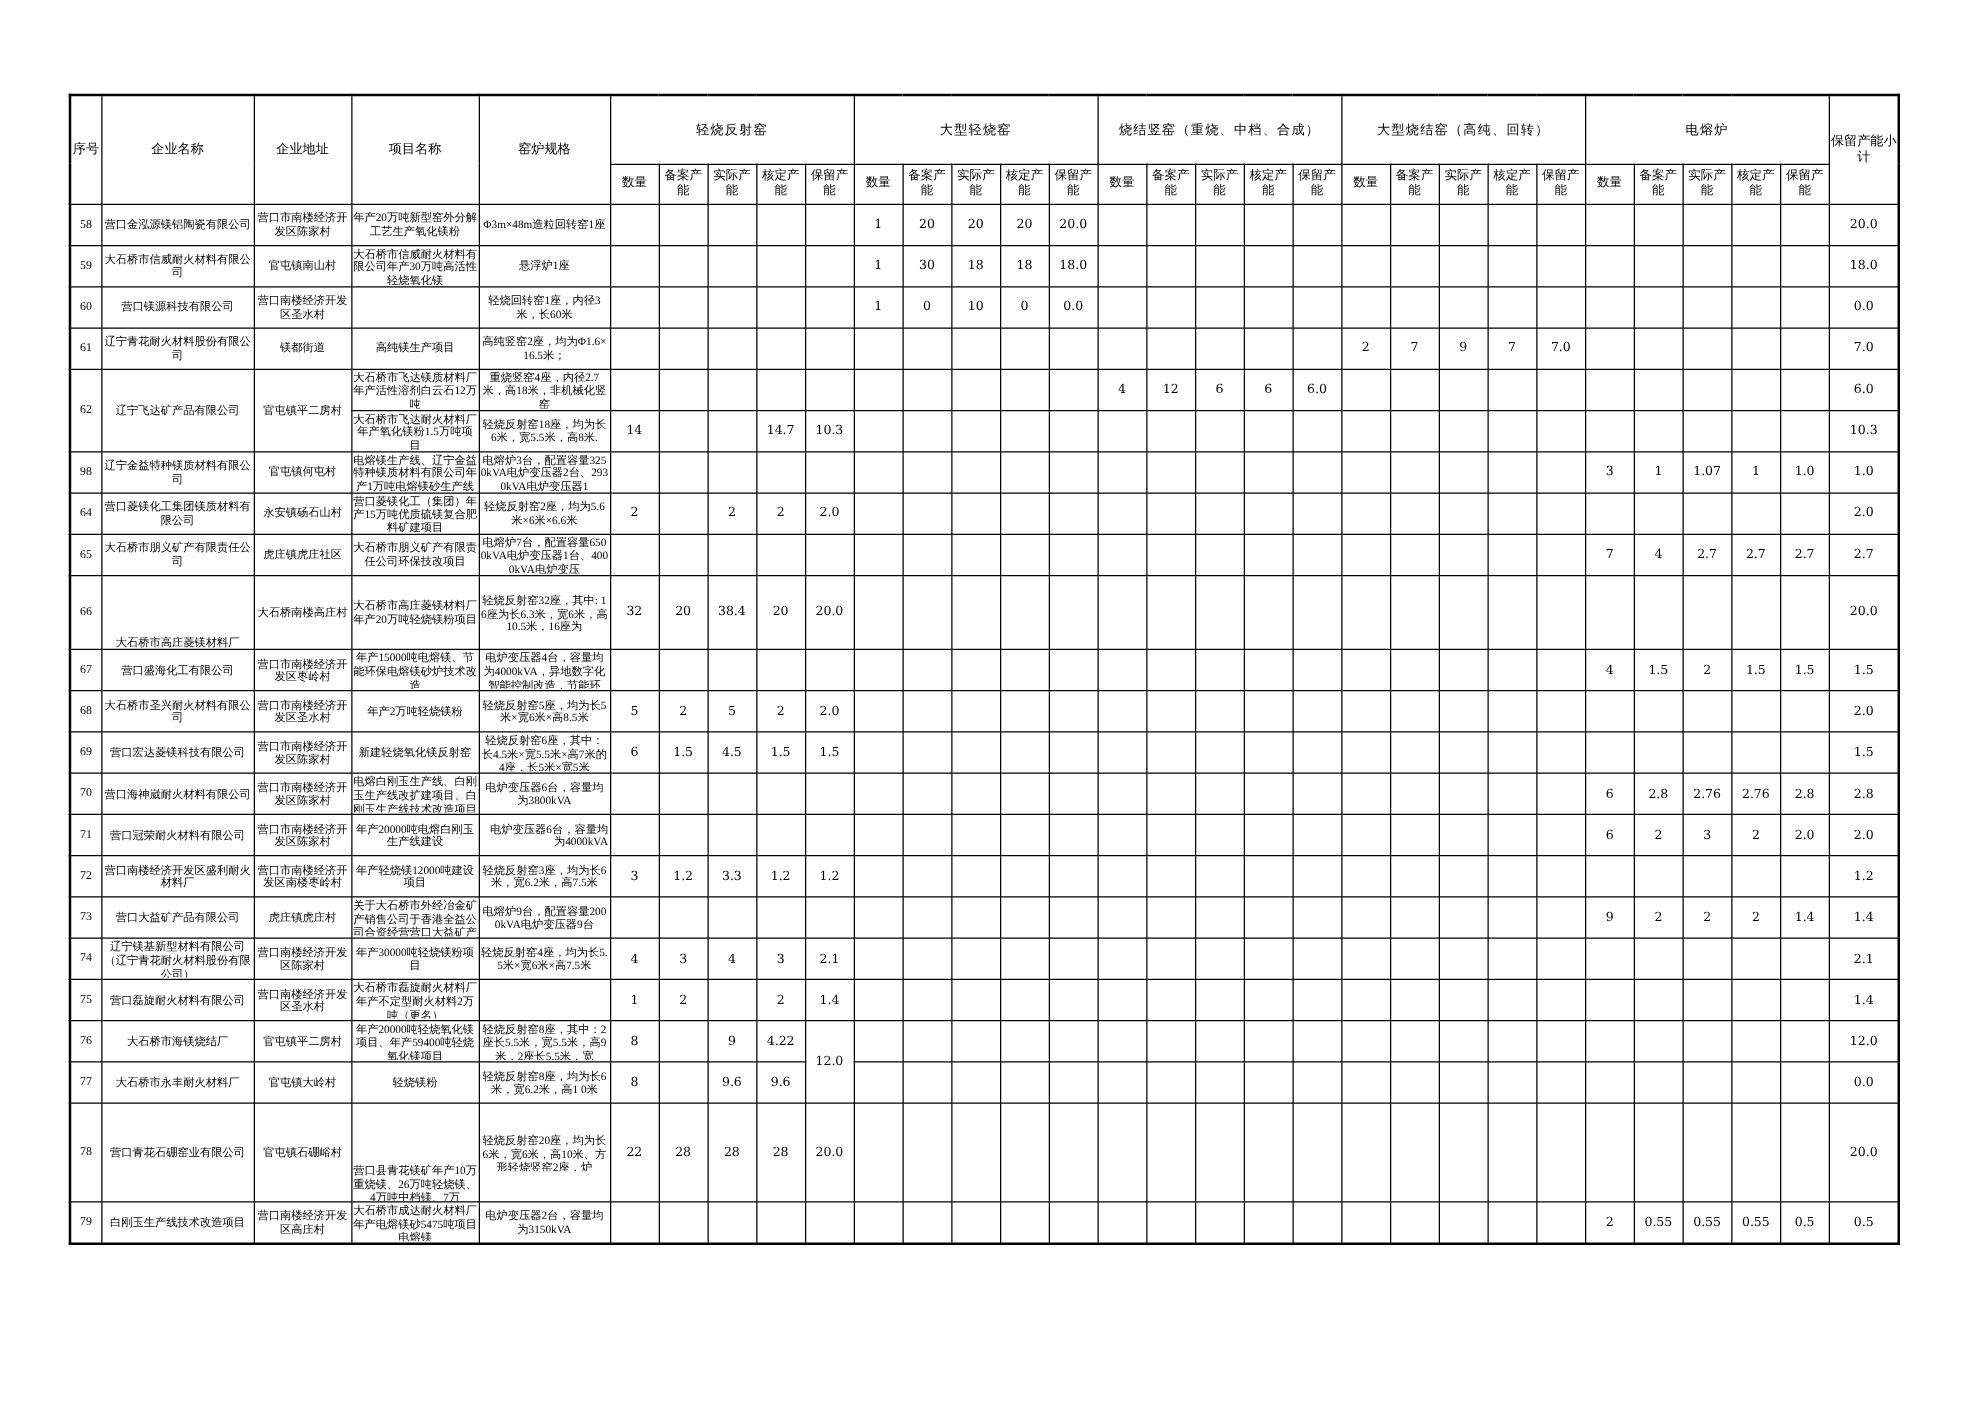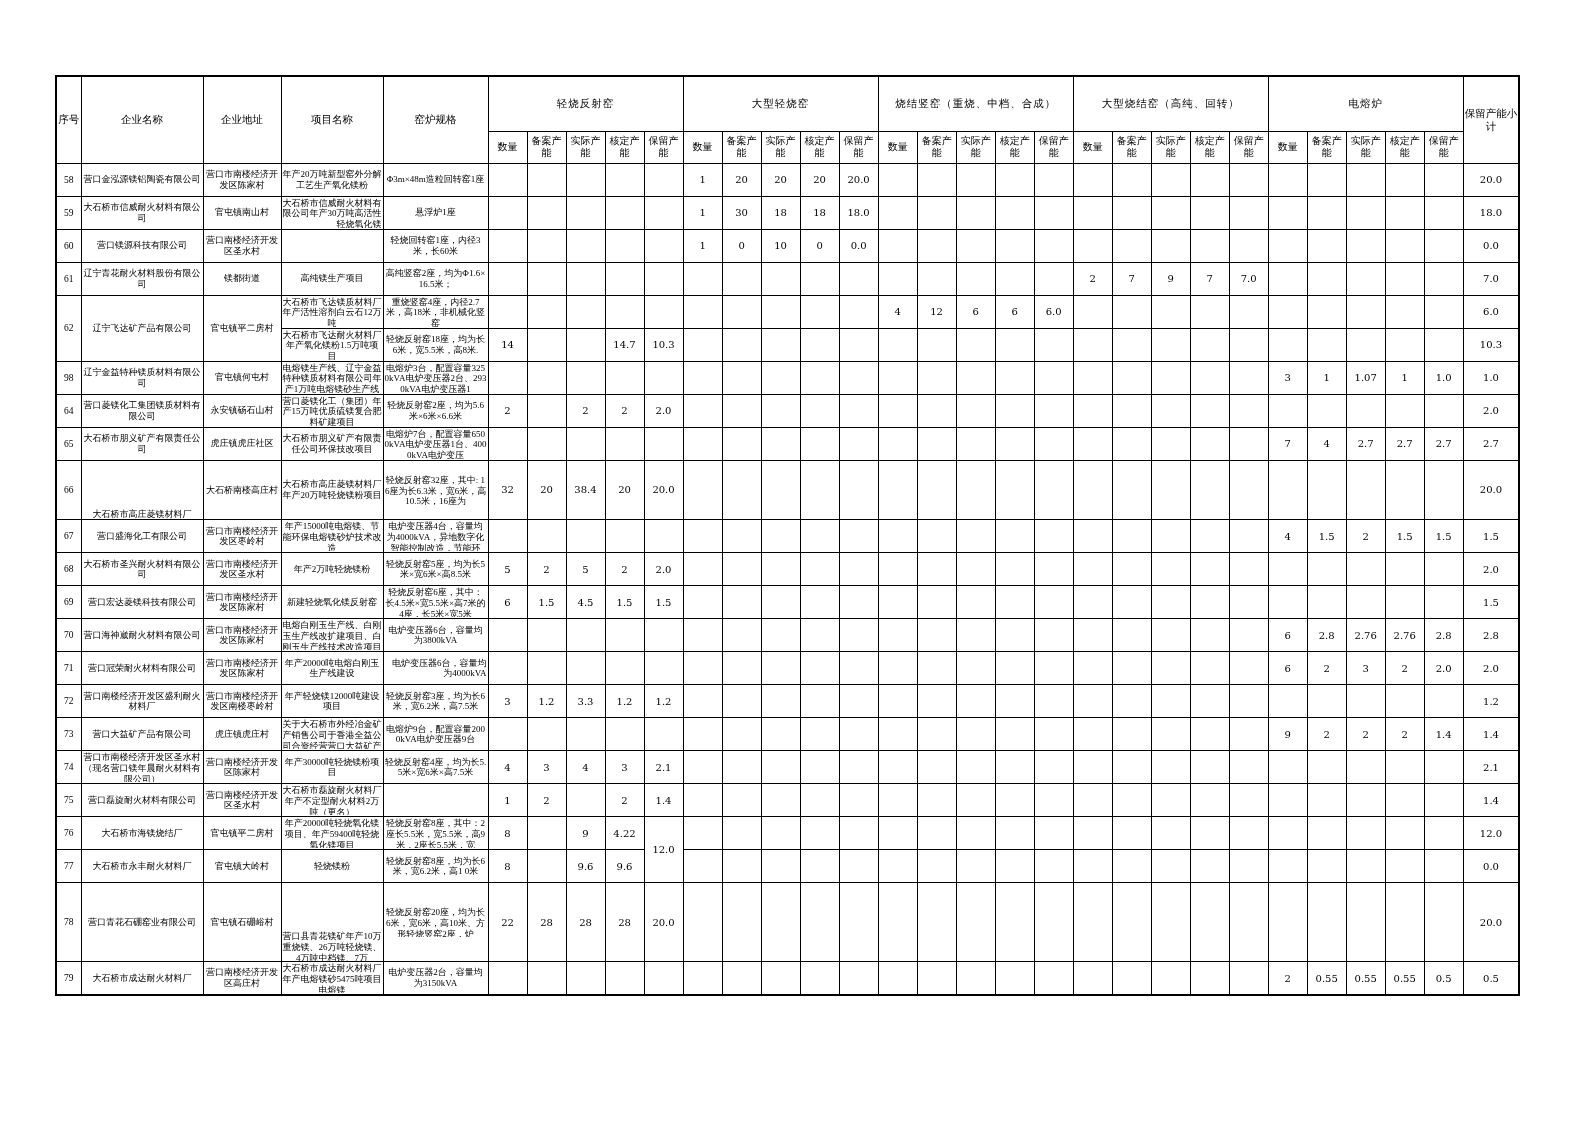--- a/index.html
+++ b/index.html
@@ -162,21 +162,21 @@
         </tr>
         <tr style="height: 33px;">
           <td class="cno">59</td>
           <td class="ctxt">
             <div class="cw" style="max-height: 30px;">大石桥市信威耐火材料有限公司</div>
           </td>
           <td class="ctxt">
             <div class="cw" style="max-height: 30px;">官屯镇南山村</div>
           </td>
           <td class="ctxt">
-            <div class="cw" style="max-height: 30px; text-align: right;">大石桥市信威耐火材料有限公司年产30万吨高活性轻烧氧化镁</div>
+            <div class="cw" style="max-height: 30px;">大石桥市信威耐火材料有限公司年产30万吨高活性轻烧氧化镁</div>
           </td>
           <td class="ctxt">
             <div class="cw" style="max-height: 30px;">悬浮炉1座</div>
           </td>
           <td class="cnum"></td>
           <td class="cnum"></td>
           <td class="cnum"></td>
           <td class="cnum"></td>
           <td class="cnum"></td>
           <td class="cnum">1</td>
@@ -805,21 +805,21 @@
           <td class="cnum">9</td>
           <td class="cnum">2</td>
           <td class="cnum">2</td>
           <td class="cnum">2</td>
           <td class="cnum">1.4</td>
           <td class="cnum">1.4</td>
         </tr>
         <tr style="height: 33px;">
           <td class="cno">74</td>
           <td class="ctxt">
-            <div class="cw" style="max-height: 30px;">营口市南楼经济开发区圣水村（现名营口镁年晨耐火材料有限公司）</div>
+            <div class="cw" style="max-height: 30px;">辽宁镁基新型材料有限公司（辽宁青花耐火材料股份有限公司）</div>
           </td>
           <td class="ctxt">
             <div class="cw" style="max-height: 30px;">营口南楼经济开发区陈家村</div>
           </td>
           <td class="ctxt">
             <div class="cw" style="max-height: 30px;">年产30000吨轻烧镁粉项目</div>
           </td>
           <td class="ctxt">
             <div class="cw" style="max-height: 30px;">轻烧反射窑4座，均为长5.5米×宽6米×高7.5米</div>
           </td>
@@ -1009,21 +1009,21 @@
           <td class="cnum"></td>
           <td class="cnum"></td>
           <td class="cnum"></td>
           <td class="cnum"></td>
           <td class="cnum"></td>
           <td class="cnum">20.0</td>
         </tr>
         <tr style="height: 33px;">
           <td class="cno">79</td>
           <td class="ctxt">
-            <div class="cw" style="max-height: 30px;">大石桥市成达耐火材料厂</div>
+            <div class="cw" style="max-height: 30px;">白刚玉生产线技术改造项目</div>
           </td>
           <td class="ctxt">
             <div class="cw" style="max-height: 30px;">营口南楼经济开发区高庄村</div>
           </td>
           <td class="ctxt">
             <div class="cw" style="max-height: 30px;">大石桥市成达耐火材料厂年产电熔镁砂5475吨项目电熔镁</div>
           </td>
           <td class="ctxt">
             <div class="cw" style="max-height: 30px;">电炉变压器2台，容量均为3150kVA</div>
           </td>

